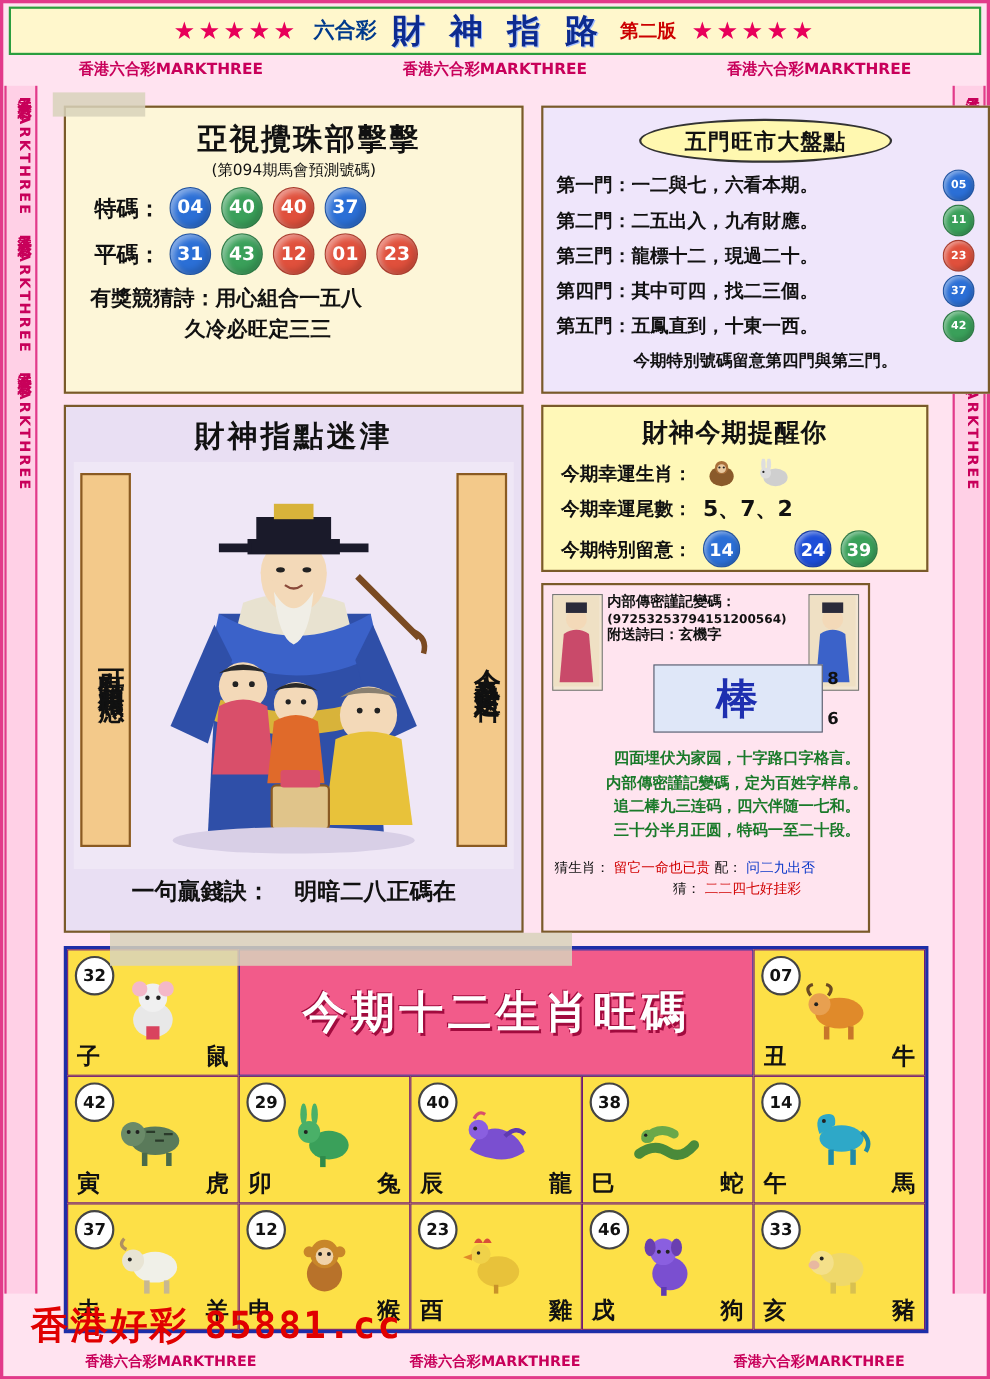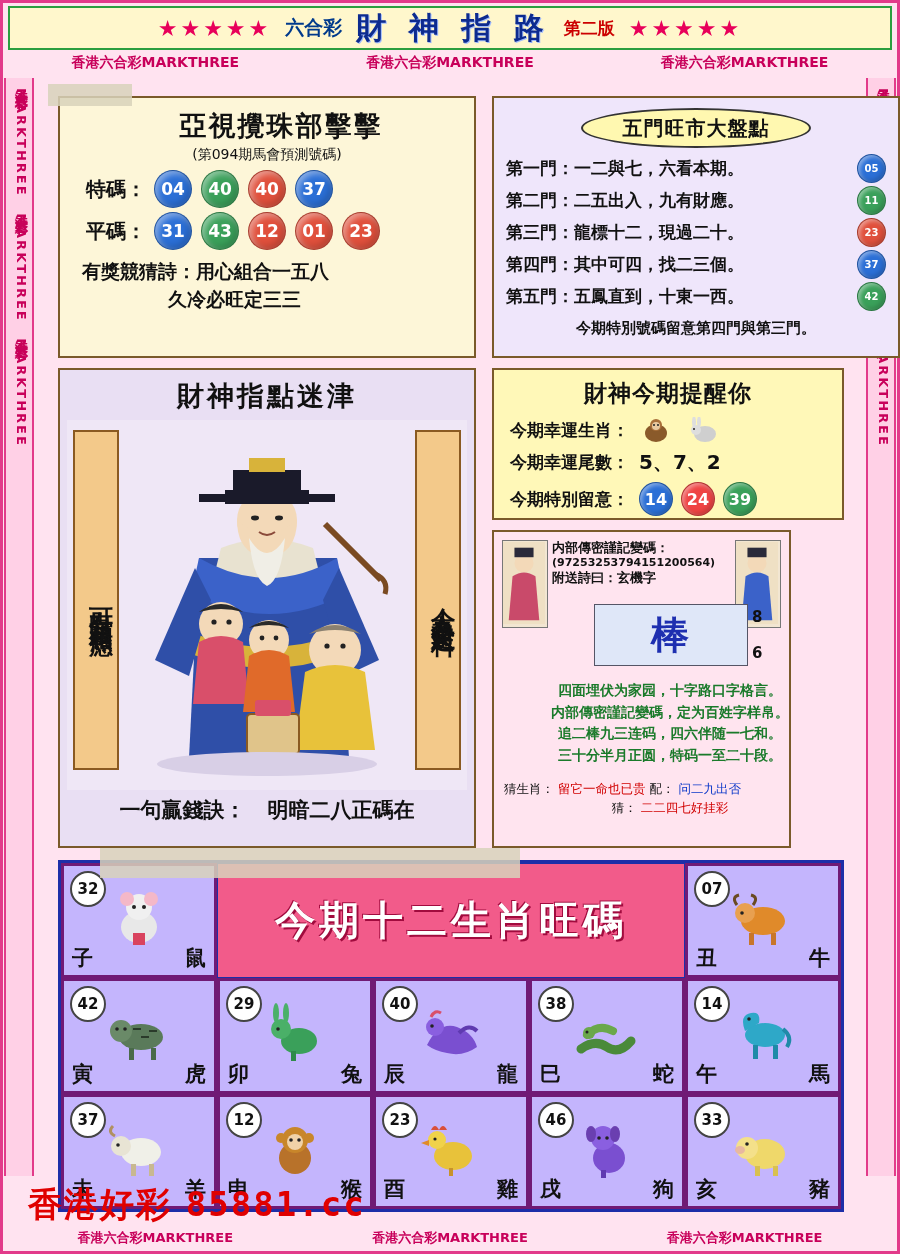--- a/index.html
+++ b/index.html
@@ -202,22 +202,22 @@
   .p-grid{
     left:18px;top:782px;width:786px;height:352px;
     background:#f7b8cd;border:3px solid #1d2ea8;
   }
   .zgrid{
     display:grid;grid-template-columns:repeat(5,1fr);
     grid-template-rows:repeat(3,1fr);
     width:100%;height:100%;
   }
   .zcell{
-    position:relative;border:3px solid #701a75;box-sizing:border-box;
-    background:#c4b5fd;
+    position:relative;border:1px solid #701a75;box-sizing:border-box;
+    background:#fde047;
   }
   .zcell .znum{
     position:absolute;left:6px;top:5px;width:32px;height:32px;border-radius:50%;
     background:#fff;border:2px solid #444;
     display:flex;align-items:center;justify-content:center;
     font-size:15px;font-weight:bold;color:#111;
   }
   .zcell .zbranch{
     position:absolute;left:8px;bottom:3px;font-size:21px;font-weight:bold;color:#111;
   }
@@ -417,21 +417,21 @@
           <circle cx="7" cy="12" r="1" fill="#222"></circle>
         </svg>
       </div>
       <div class="rrow">
         <span class="rlbl">今期幸運尾數：</span>
         <span style="font-size:20px">5、7、2</span>
       </div>
       <div class="rrow">
         <span class="rlbl">今期特別留意：</span>
         <span class="ball-sm" style="background:#2b6fd6;width:32px;height:32px;font-size:16px;margin-right:8px;">14</span>
-        <span class="ball-sm" style="background:#ef4444;width:32px;height:32px;font-size:16px;margin-right:8px;">24</span>
+        <span class="ball-sm" style="background:#1d4ed8;width:32px;height:32px;font-size:16px;margin-right:8px;margin-left:41px;">24</span>
         <span class="ball-sm" style="background:#3aa05a;width:32px;height:32px;font-size:16px;">39</span>
       </div>
     </div>
 
     <div class="panel p-secret">
       <div class="card-img l">
         <svg viewBox="0 0 44 86" width="42" height="84">
           <rect width="44" height="86" fill="#efe0c4"></rect>
           <circle cx="22" cy="22" r="10" fill="#f3d9b8"></circle>
           <path d="M10 36 q12 -8 24 0 l4 46 h-32 z" fill="#c94a6a"></path>

